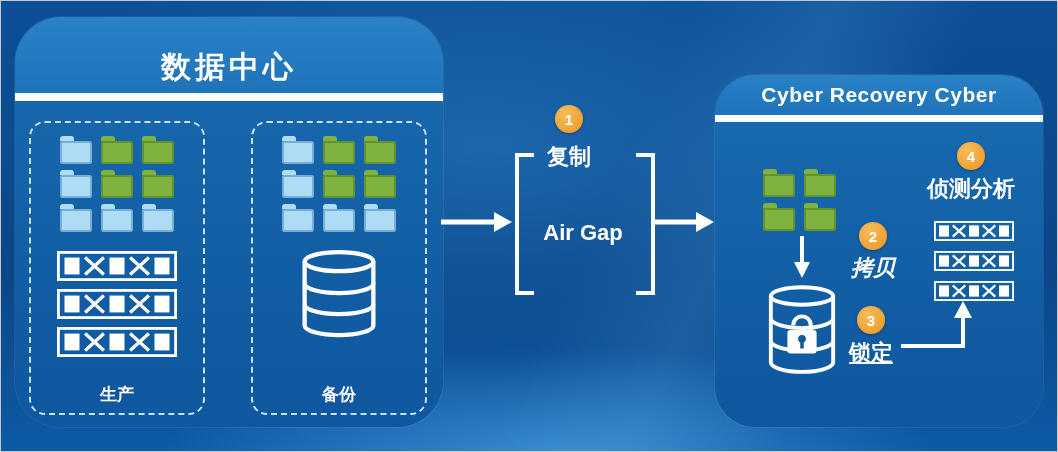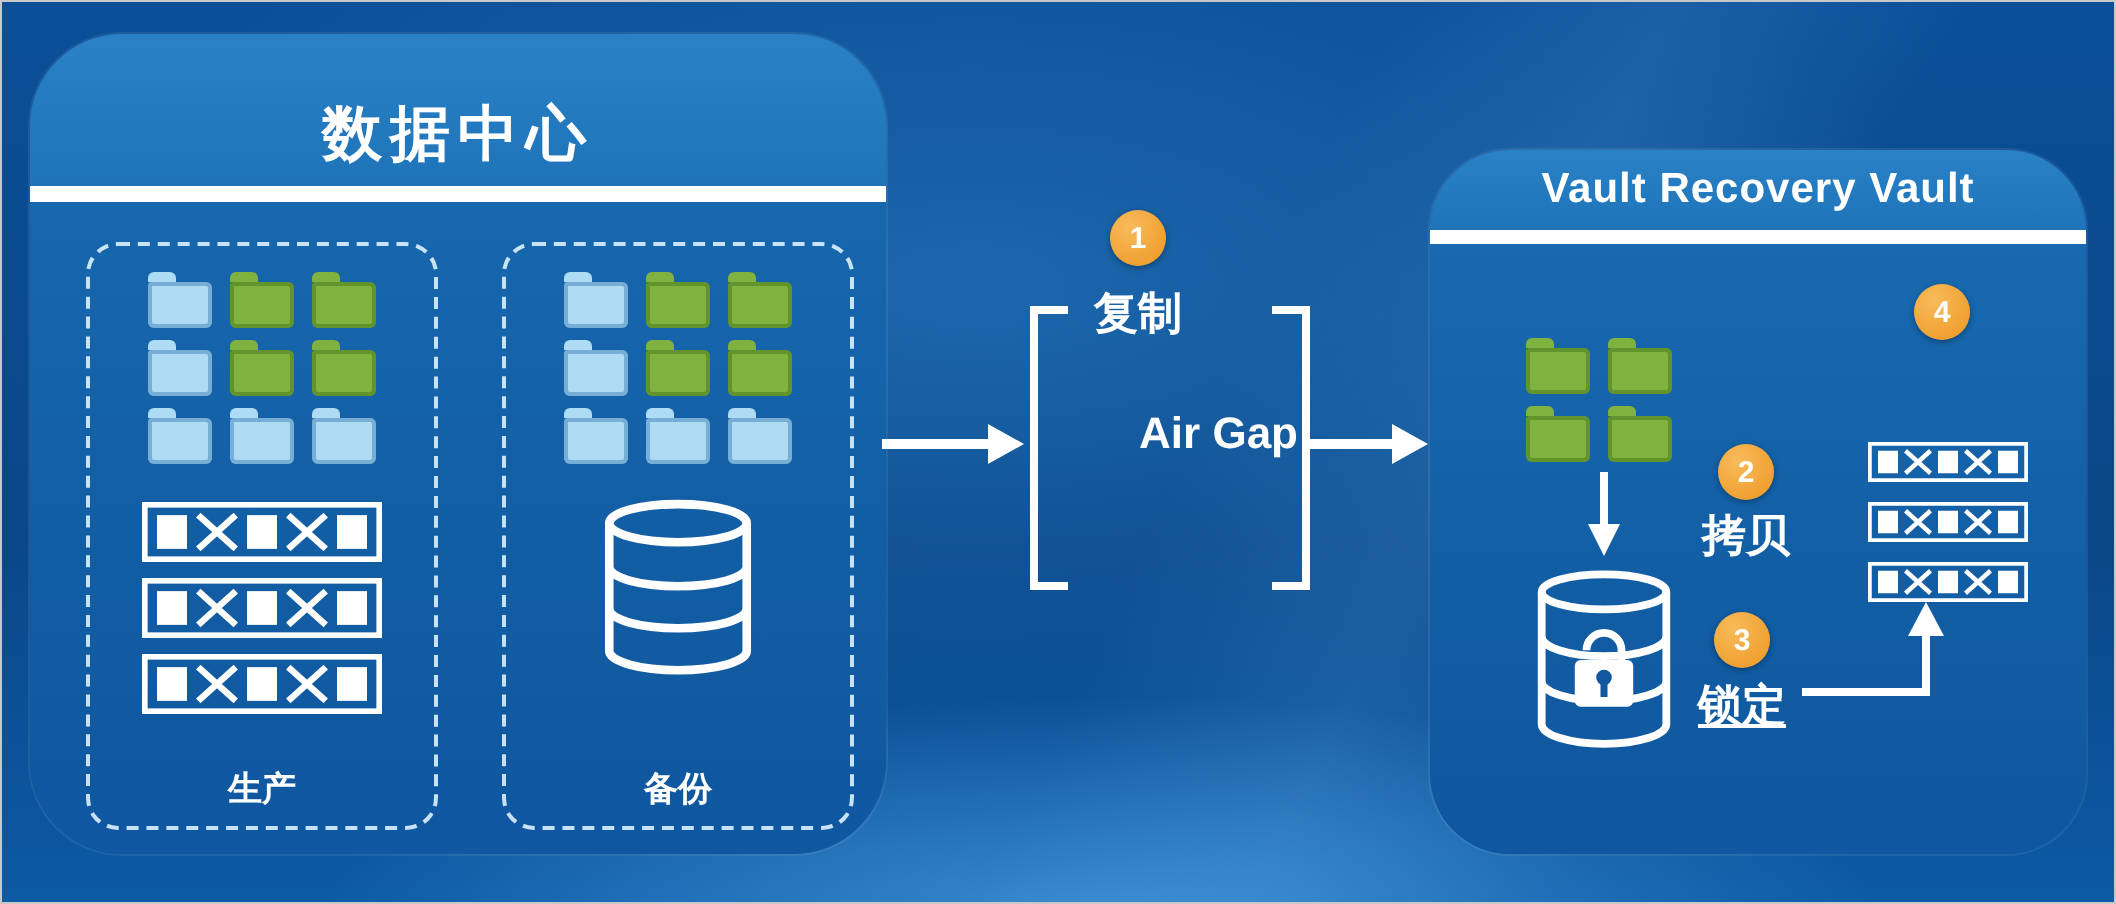--- a/index.html
+++ b/index.html
@@ -30,21 +30,21 @@
   .datacenter .panel-divider{height:8px;}
   .panel.vault{left:714px;top:74px;width:328px;height:352px;border-radius:40px;}
   .vault .panel-header{height:40px;}
   .vault .panel-divider{height:7px;}
   .panel-title{margin:0;font-weight:bold;}
   .panel-title.lg{font-size:30px;letter-spacing:4px;margin-top:24px;}
   .panel-title.md{font-size:21px;letter-spacing:.5px;}
   
   .zone{position:absolute;top:20px;width:172px;height:290px;
     border:2px dashed rgba(216,238,252,.92);border-radius:16px;}
-  .zone.production{left:28px;}
+  .zone.production{left:14px;}
   .zone.backup{left:236px;text-decoration:underline;}
   .zone-label{position:absolute;bottom:7px;left:0;right:0;text-align:center;
     font-weight:bold;font-size:17px;}
   
   .folder-grid{position:absolute;top:18px;left:50%;transform:translateX(-50%);
     display:grid;gap:11px 9px;}
   .grid-3{grid-template-columns:repeat(3,32px);}
   .grid-2{grid-template-columns:repeat(2,32px);}
   .folder{position:relative;width:32px;height:23px;border-radius:2px 3px 3px 3px;}
   .folder::before{content:"";position:absolute;top:-5px;left:0;width:14px;height:5px;
@@ -70,29 +70,29 @@
   .arrow-1{left:440px;top:206px;}
   .arrow-2{left:652px;top:206px;}
   .badge{position:absolute;width:28px;height:28px;border-radius:50%;
     background:radial-gradient(circle at 35% 30%, #f8bb5b, var(--accent-orange,#F0A132) 70%);
     display:flex;align-items:center;justify-content:center;
     font-weight:bold;font-size:15px;color:#fff;box-shadow:0 1px 3px rgba(0,0,0,.35);}
   .badge-1{left:554px;top:104px;}
   .step-label{position:absolute;font-weight:bold;font-size:22px;text-align:center;line-height:24px;}
   .label-replicate{left:528px;top:144px;width:80px;}
   .airgap-line1{left:528px;top:192px;width:108px;}
-  .airgap-line2{left:516px;top:204px;width:132px;text-align:right;}
+  .airgap-line2{left:516px;top:220px;width:132px;}
   .bracket{position:absolute;top:152px;width:15px;height:134px;}
   .bracket.left{left:514px;border-left:4px solid #fff;border-top:4px solid #fff;border-bottom:4px solid #fff;}
   .bracket.right{left:635px;border-right:4px solid #fff;border-top:4px solid #fff;border-bottom:4px solid #fff;}
   
   .vault-folder-grid{top:52px;left:48px;transform:none;}
   .arrow-down{position:absolute;left:76px;top:114px;}
   .badge-2{left:144px;top:100px;}
-  .label-copy{left:116px;top:134px;width:84px;}
+  .label-copy{left:116px;top:134px;width:84px;font-style:italic;}
   .badge-3{left:142px;top:184px;}
   .label-lock{left:114px;top:219px;width:84px;text-decoration:underline;}
   .badge-4{left:242px;top:20px;}
   .label-detect{left:182px;top:55px;width:148px;}
   .arrow-bend{position:absolute;left:184px;top:178px;}
 </style>
 </head>
 <body>
 
 <div class="canvas">
@@ -183,21 +183,21 @@
   <div class="bracket right"></div>
   <div class="step-label airgap-line2">Air Gap</div>
 
   <svg class="arrow arrow-2" width="62" height="30" viewBox="0 0 62 30">
     <line x1="0" y1="15" x2="46" y2="15" stroke="#fff" stroke-width="5"></line>
     <polygon points="43,5 61,15 43,25" fill="#fff"></polygon>
   </svg>
 
   <section class="panel vault">
     <div class="panel-header">
-      <h2 class="panel-title md">Vault Recovery Vault</h2>
+      <h2 class="panel-title md">Cyber Recovery Cyber</h2>
     </div>
     <div class="panel-divider"></div>
     <div class="panel-body">
 
       <div class="folder-grid grid-2 vault-folder-grid">
           <div class="folder green"></div>
           <div class="folder green"></div>
           <div class="folder green"></div>
           <div class="folder green"></div>
         </div>
@@ -220,20 +220,21 @@
         </g>
       </svg>
 
       <div class="badge badge-2">2</div>
       <div class="step-label label-copy">拷贝</div>
 
       <div class="badge badge-3">3</div>
       <div class="step-label label-lock">锁定</div>
 
       <div class="badge badge-4">4</div>
+      <div class="step-label label-detect">侦测分析</div>
 
       <div class="storage-stack small">
   <svg class="storage-icon" viewBox="0 0 128 32">
     <rect x="1.5" y="1.5" width="125" height="29" fill="none" stroke="#fff" stroke-width="3"></rect>
     <rect x="8" y="7" width="16" height="18" fill="#fff"></rect>
     <rect x="56" y="7" width="16" height="18" fill="#fff"></rect>
     <rect x="104" y="7" width="16" height="18" fill="#fff"></rect>
     <path d="M30 7 L50 25 M50 7 L30 25" stroke="#fff" stroke-width="3.5"></path>
     <path d="M78 7 L98 25 M98 7 L78 25" stroke="#fff" stroke-width="3.5"></path>
   </svg>

